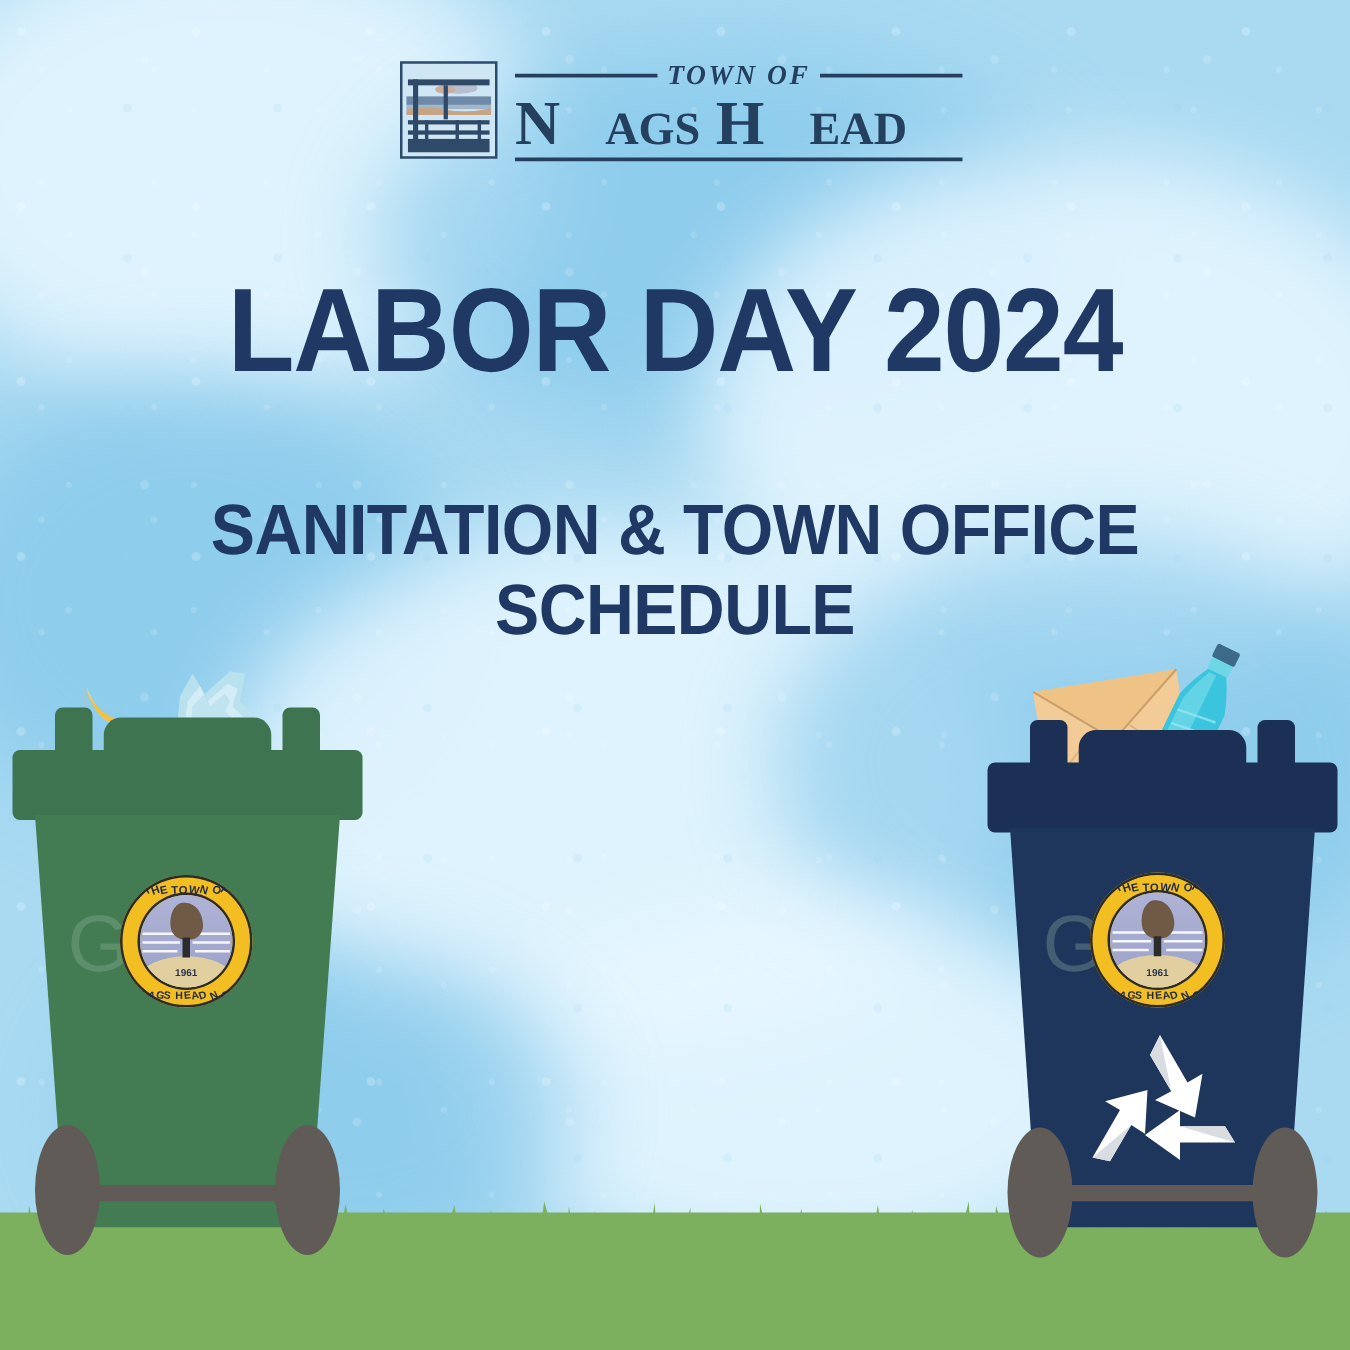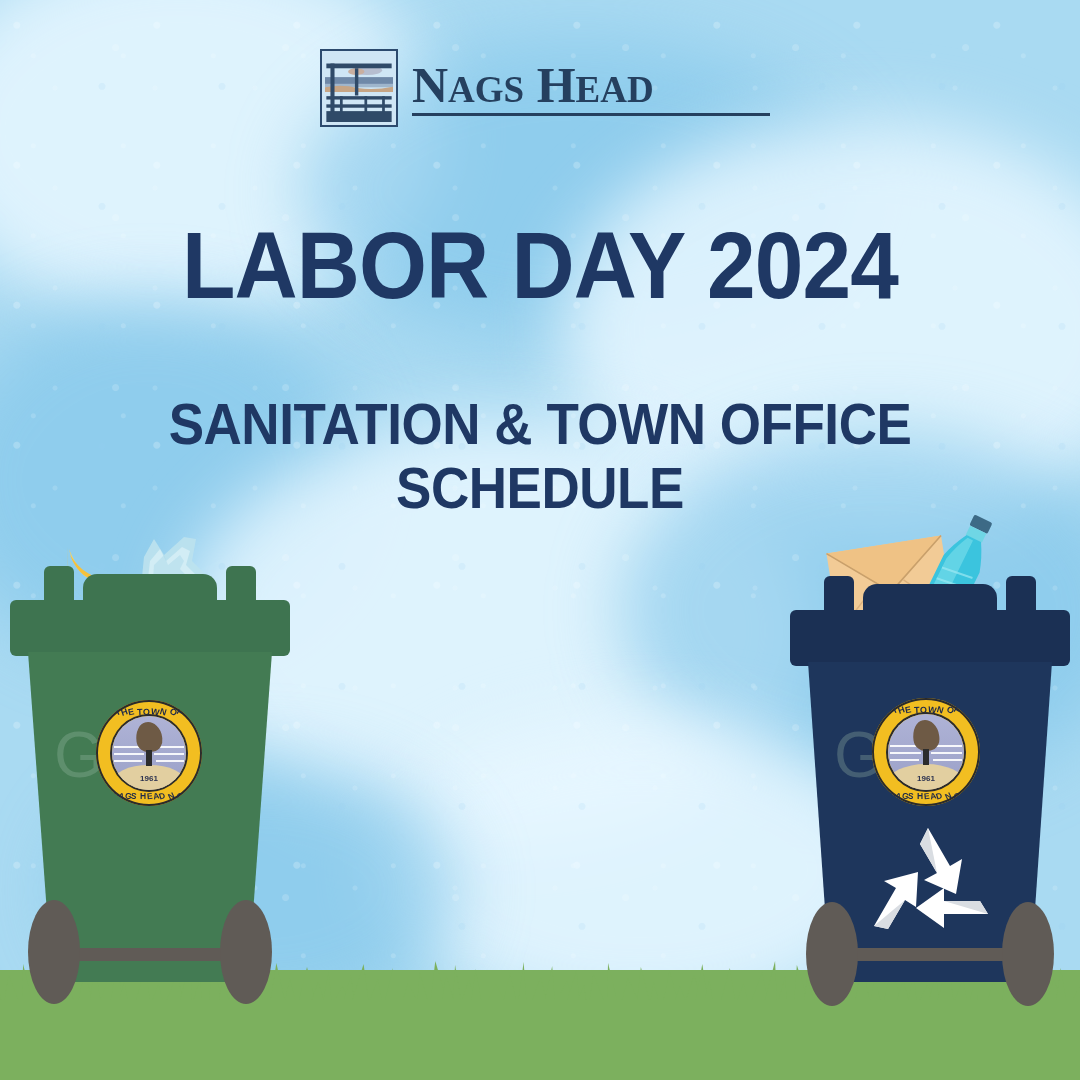--- a/index.html
+++ b/index.html
@@ -32,21 +32,21 @@
   
   .logo{position:absolute;left:320px;top:44px;width:450px;height:88px;display:flex;align-items:center;gap:14px;}
   .logo-mark{width:78px;height:78px;flex:0 0 78px;border:2px solid #2C4A6E;background:#CFE6F5;padding:3px;box-sizing:border-box;}
   .logo-word{flex:1;display:flex;flex-direction:column;justify-content:center;}
   .logo-top{display:flex;align-items:center;gap:8px;}
   .logo-rule{height:3px;background:#25405F;flex:1;}
   .logo-top-text{font-family:"Liberation Serif",serif;font-style:italic;font-weight:700;
     font-size:22px;letter-spacing:2px;color:#25405F;white-space:nowrap;}
   .logo-main{font-family:"Liberation Serif",serif;font-weight:700;font-size:50px;
     letter-spacing:0px;color:#25405F;line-height:1.02;white-space:nowrap;}
-  .logo-main .sm{font-size:37px;}
+  .logo-main .sm{font-size:37px;margin-left:36px;}
   .logo-base{height:3px;background:#25405F;margin-top:2px;}
 
   
   .headline{
     position:absolute;left:0;right:0;top:218px;text-align:center;
     font-weight:700;font-size:95px;line-height:1;letter-spacing:-1px;
     color:#1F3864;transform:scaleX(.92);
   }
   .subhead{
     position:absolute;left:90px;right:90px;top:393px;text-align:center;
@@ -128,20 +128,25 @@
         <rect x="44" y="21" width="5" height="40" fill="#2F4A68"></rect>
         <rect x="2" y="62" width="96" height="5" fill="#2F4A68"></rect>
         <rect x="2" y="74" width="96" height="5" fill="#2F4A68"></rect>
         <rect x="2" y="84" width="96" height="16" fill="#2F4A68"></rect>
         <rect x="22" y="62" width="4" height="24" fill="#2F4A68"></rect>
         <rect x="58" y="62" width="4" height="24" fill="#2F4A68"></rect>
         <rect x="84" y="62" width="4" height="24" fill="#2F4A68"></rect>
       </svg>
     </div>
     <div class="logo-word">
+      <div class="logo-top">
+        <div class="logo-rule"></div>
+        <div class="logo-top-text">TOWN OF</div>
+        <div class="logo-rule"></div>
+      </div>
       <div class="logo-main">
         <span>N</span><span class="sm">AGS</span>&nbsp;<span>H</span><span class="sm">EAD</span>
       </div>
       <div class="logo-base"></div>
     </div>
   </div>
 
   <div class="headline">LABOR DAY 2024</div>
   <div class="subhead">
     <div>SANITATION &amp; TOWN OFFICE</div>

